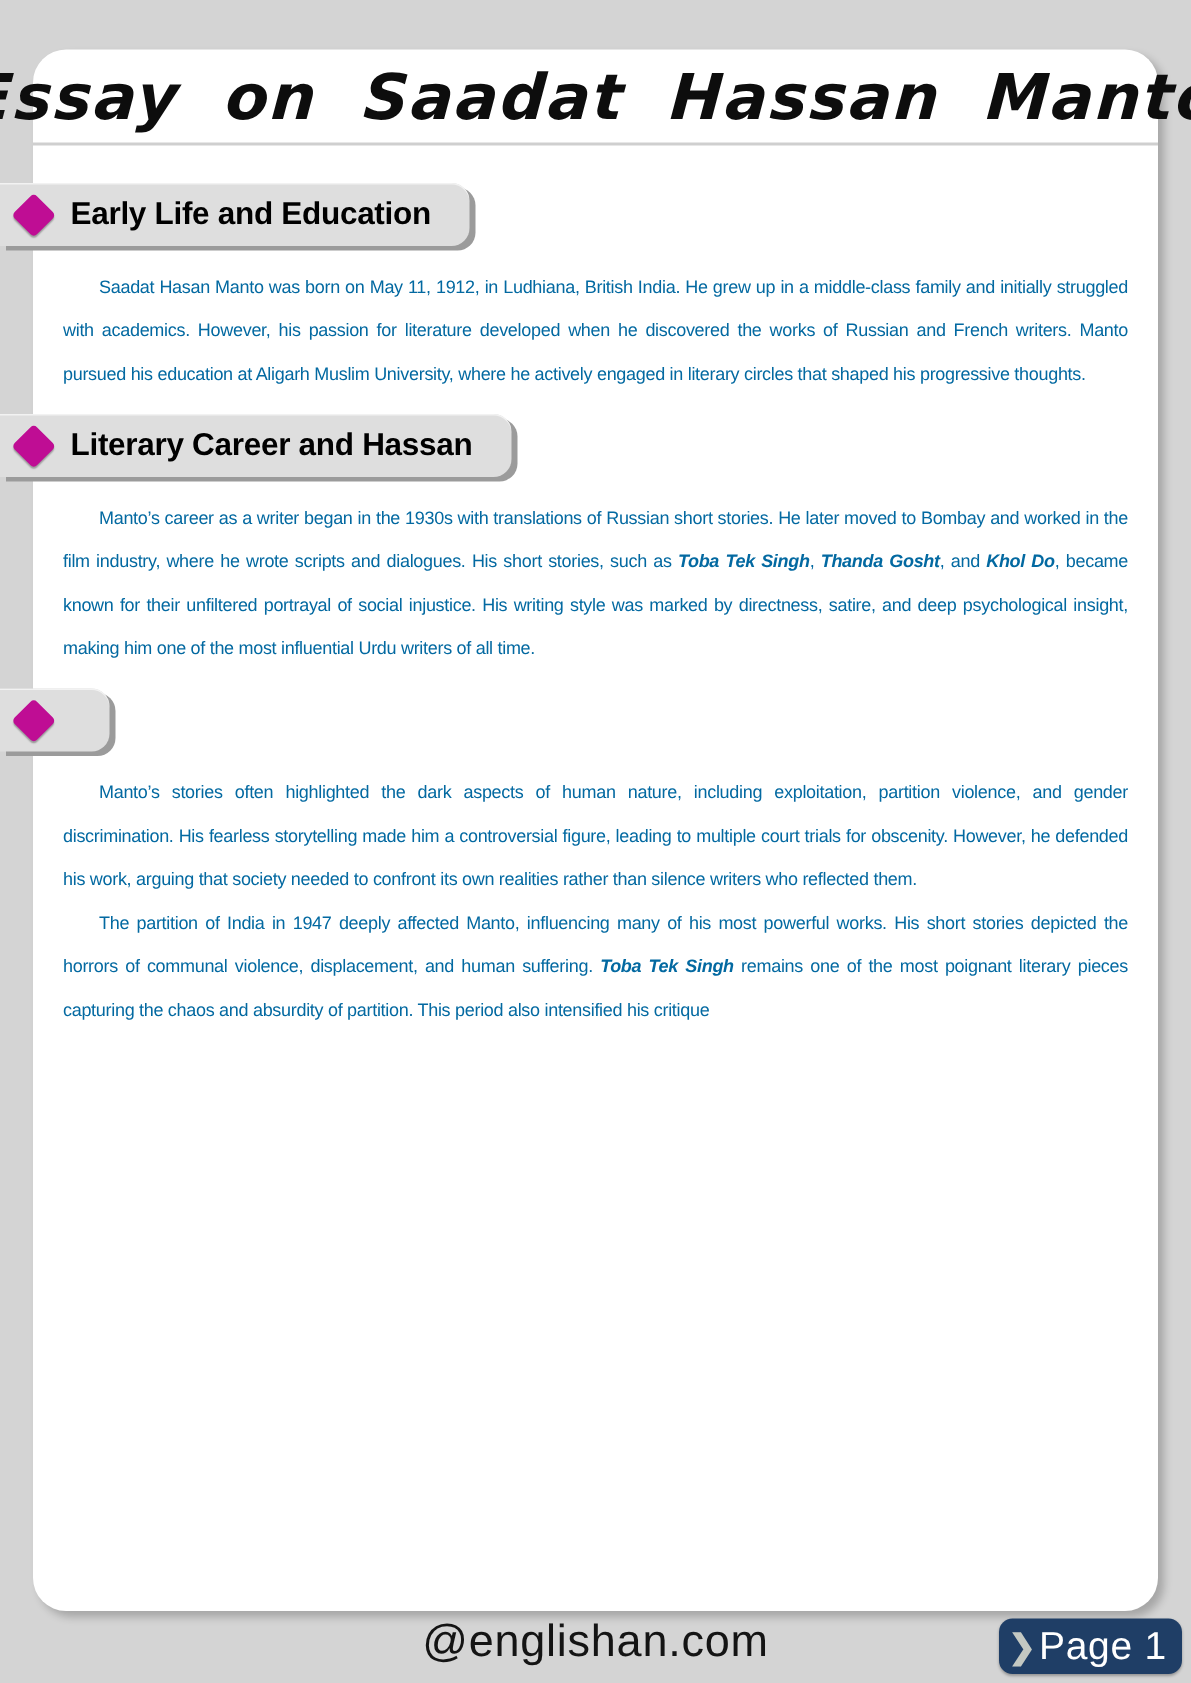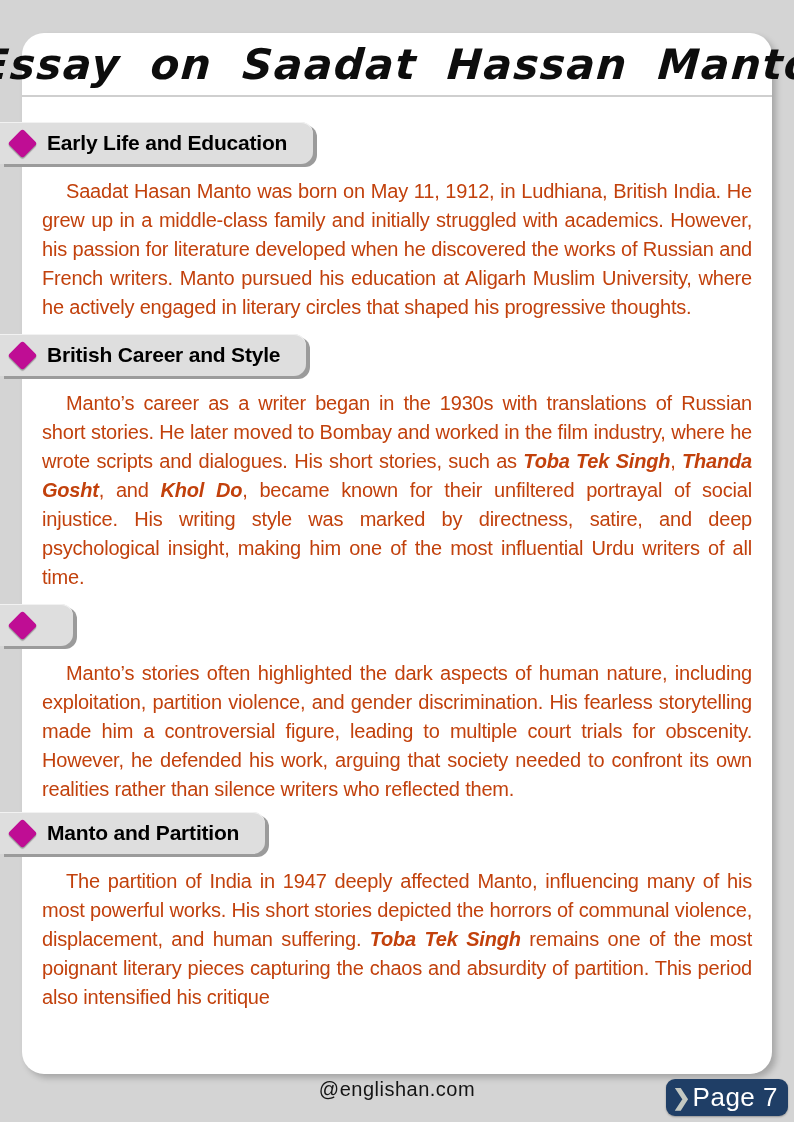--- a/index.html
+++ b/index.html
@@ -71,37 +71,37 @@
     flex:0 0 auto;
   }
   .heading{
     font-size:21px;
     font-weight:bold;
     letter-spacing:-0.2px;
     white-space:nowrap;
     color:#000;
   }
   .para{
-    font-size:20px;
+    font-size:12px;
     line-height:29px;
     letter-spacing:-0.2px;
     text-align:justify;
     text-indent:24px;
-    color:#c2410c;
+    color:#0369a1;
   }
   .para em{font-style:italic;font-weight:bold;}
   .footer{
     position:absolute;
     left:0;right:0;bottom:0;height:48px;
   }
   .site{
     position:absolute;
     left:0;right:0;top:4px;
     text-align:center;
-    font-size:20px;
+    font-size:30px;
     font-weight:400;
     letter-spacing:0.5px;
     color:#141414;
   }
   .page-badge{
     position:absolute;
     right:6px; top:5px;
     height:37px;
     min-width:120px;
     background:var(--badge);
@@ -139,38 +139,34 @@
     <div class="content">
 
       <div class="ribbon first">
         <span class="diamond"></span>
         <span class="heading">Early Life and Education</span>
       </div>
       <p class="para"><span>Saadat Hasan Manto was born on May 11, 1912, in Ludhiana, British India. He grew up in a middle-class family and initially struggled with academics. However, his passion for literature developed when he discovered the works of Russian and French writers. Manto pursued his education at Aligarh Muslim University, where he actively engaged in literary circles that shaped his progressive thoughts.</span></p>
 
       <div class="ribbon">
         <span class="diamond"></span>
-        <span class="heading">British Career and Style</span>
+        <span class="heading">Literary Career and Hassan</span>
       </div>
       <p class="para"><span>Manto’s career as a writer began in the 1930s with translations of Russian short stories. He later moved to Bombay and worked in the film industry, where he wrote scripts and dialogues. His short stories, such as </span><em>Toba Tek Singh</em><span>, </span><em>Thanda Gosht</em><span>, and </span><em>Khol Do</em><span>, became known for their unfiltered portrayal of social injustice. His writing style was marked by directness, satire, and deep psychological insight, making him one of the most influential Urdu writers of all time.</span></p>
 
       <div class="ribbon">
         <span class="diamond"></span>
       </div>
       <p class="para"><span>Manto’s stories often highlighted the dark aspects of human nature, including exploitation, partition violence, and gender discrimination. His fearless storytelling made him a controversial figure, leading to multiple court trials for obscenity. However, he defended his work, arguing that society needed to confront its own realities rather than silence writers who reflected them.</span></p>
 
-      <div class="ribbon tight">
-        <span class="diamond"></span>
-        <span class="heading">Manto and Partition</span>
-      </div>
       <p class="para"><span>The partition of India in 1947 deeply affected Manto, influencing many of his most powerful works. His short stories depicted the horrors of communal violence, displacement, and human suffering. </span><em>Toba Tek Singh</em><span> remains one of the most poignant literary pieces capturing the chaos and absurdity of partition. This period also intensified his critique</span></p>
 
     </div>
   </div>
 
   <div class="footer">
     <div class="site">@englishan.com</div>
     <div class="page-badge">
       <span class="badge-chevron">❯</span>
-      <span class="badge-label">Page 7</span>
+      <span class="badge-label">Page 1</span>
     </div>
   </div>
 </div>
 
 </body></html>

